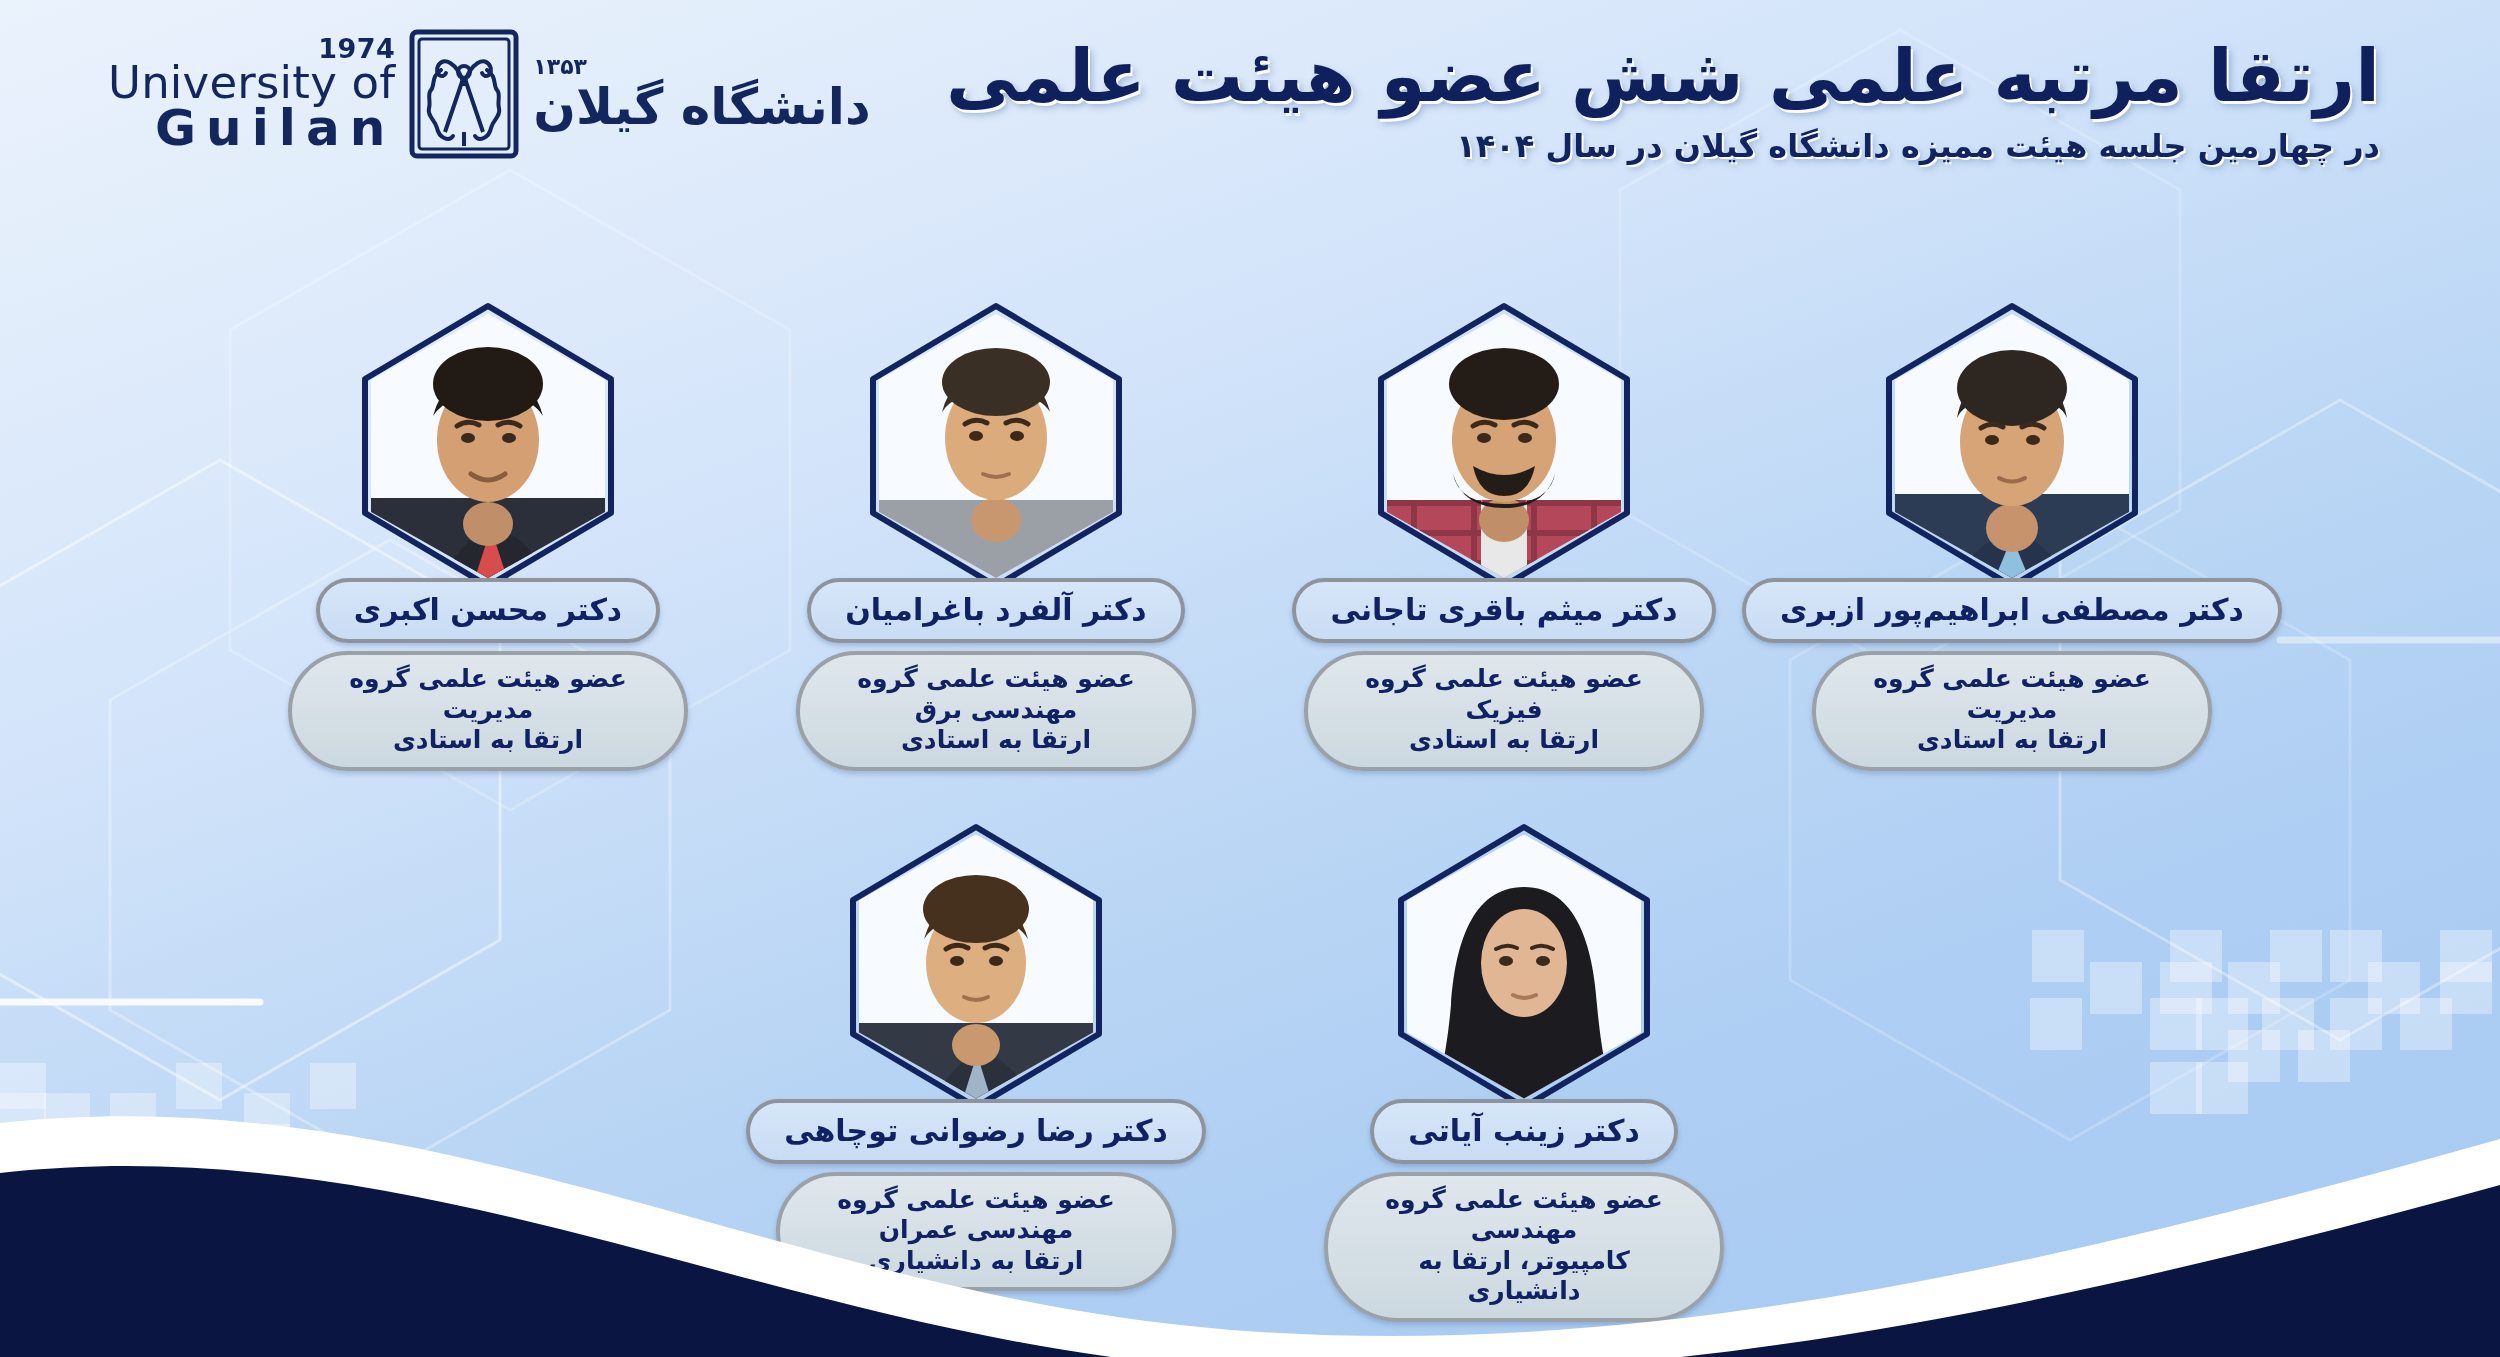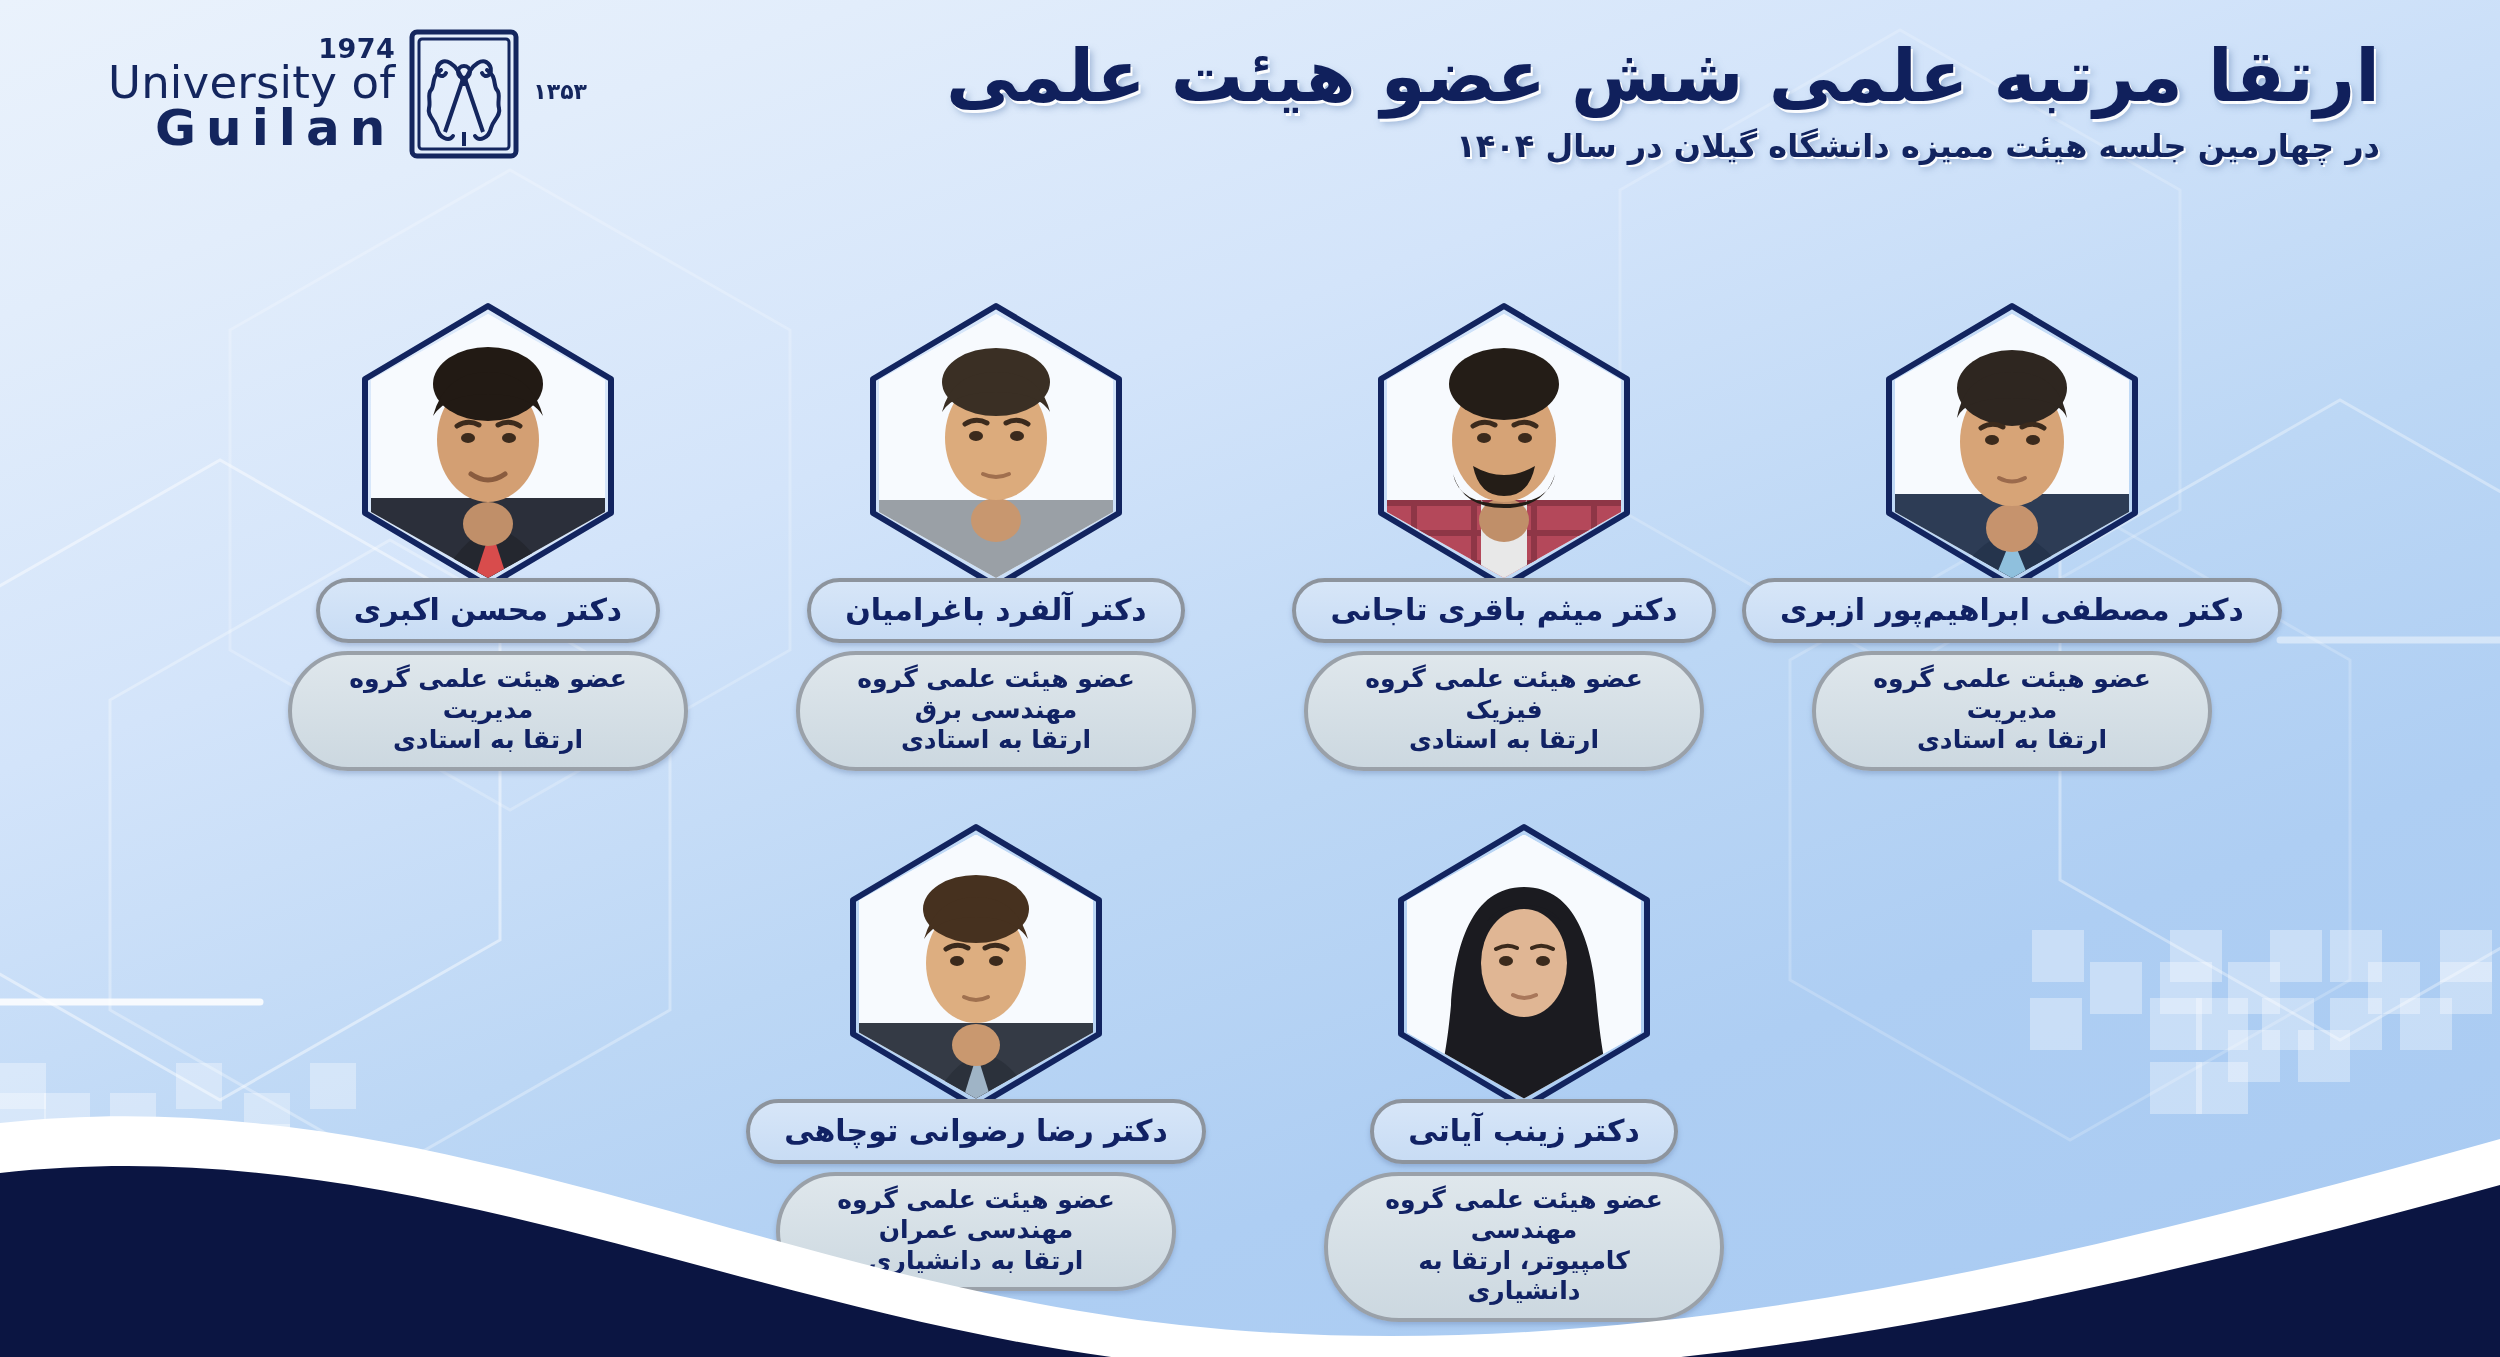--- a/index.html
+++ b/index.html
@@ -184,20 +184,21 @@
     <div class="px" style="left:2090px;top:962px; width:52px;height:52px;"></div>
     <div class="px" style="left:2150px;top:1062px;width:52px;height:52px;"></div>
     <div class="px" style="left:2196px;top:1062px;width:52px;height:52px;"></div>
   </div>
 
   <div class="header">
 
     <div class="logo">
       <div class="logo-fa">
         <div class="logo-year-fa">۱۳۵۳</div>
+        <div class="logo-fa-name">دانشگاه گیلان</div>
       </div>
 
       <svg class="emblem" viewBox="0 0 118 132">
         <rect x="7" y="4" width="104" height="124" rx="5" fill="none" stroke="#14265e" stroke-width="5"></rect>
         <rect x="14" y="11" width="90" height="110" rx="3" fill="none" stroke="#14265e" stroke-width="3"></rect>
         <path d="M59 48 L40 104 M59 48 L78 104" fill="none" stroke="#14265e" stroke-width="4"></path>
         <circle cx="59" cy="44" r="6" fill="none" stroke="#14265e" stroke-width="4"></circle>
         <path d="M59 56 C 52 34, 38 28, 33 38 C 29 46, 38 52, 41 45" fill="none" stroke="#14265e" stroke-width="4" stroke-linecap="round"></path>
         <path d="M59 56 C 66 34, 80 28, 85 38 C 89 46, 80 52, 77 45" fill="none" stroke="#14265e" stroke-width="4" stroke-linecap="round"></path>
         <path d="M36 42 C 26 48, 30 58, 26 62 C 22 66, 26 74, 24 80 C 22 88, 30 92, 32 100 C 34 110, 44 114, 48 108" fill="none" stroke="#14265e" stroke-width="4" stroke-linecap="round"></path>

